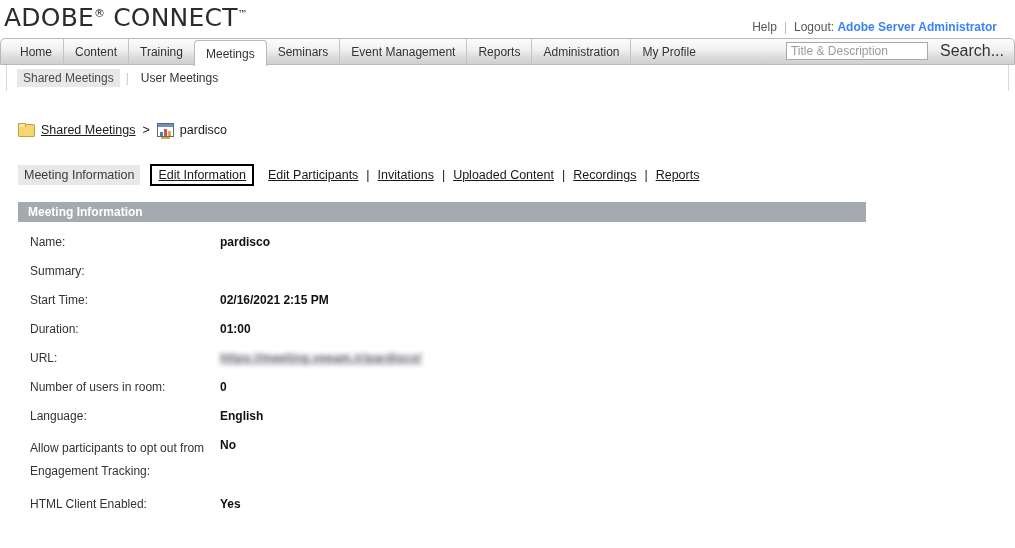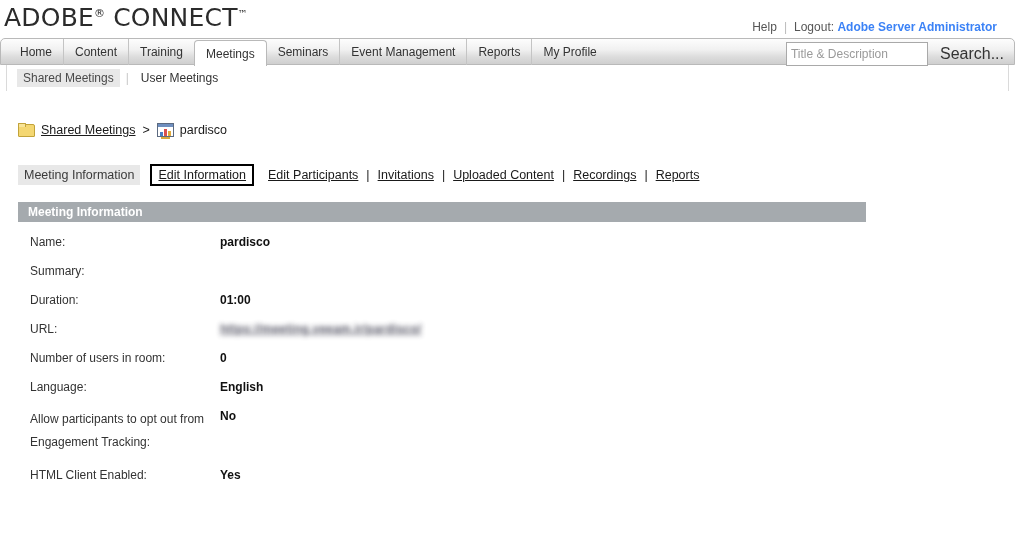--- a/index.html
+++ b/index.html
@@ -113,21 +113,21 @@
 
   .search-wrap {
     position: absolute;
     right: 10px;
     top: 3px;
     display: flex;
     align-items: center;
   }
   .search-input {
     width: 142px;
-    height: 24px;
+    height: 18px;
     border: 1px solid #a9a9a9;
     background: #fff;
     font-family: "Liberation Sans", sans-serif;
     font-size: 12px;
     color: #333;
     padding: 0 4px;
     box-sizing: border-box;
     outline: none;
   }
   .search-input::placeholder { color: #9a9a9a; }
@@ -354,20 +354,21 @@
 
 <div class="navbar">
   <div class="navtabs">
     <a href="#" class="navtab">Home</a>
     <a href="#" class="navtab">Content</a>
     <a href="#" class="navtab">Training</a>
     <a href="#" class="navtab active">Meetings</a>
     <a href="#" class="navtab">Seminars</a>
     <a href="#" class="navtab">Event Management</a>
     <a href="#" class="navtab">Reports</a>
+    <a href="#" class="navtab">Administration</a>
     <a href="#" class="navtab">My Profile</a>
   </div>
 
   <div class="search-wrap">
     <input class="search-input" type="text" placeholder="Title &amp; Description" style="">
     <a href="#" class="search-link">Search...</a>
   </div>
 </div>
 
 <div class="subnav">
@@ -417,20 +418,24 @@
     <tbody>
         <tr>
       <td class="label">Name:</td>
       <td class="value">pardisco</td>
     </tr>
     <tr>
       <td class="label">Summary:</td>
       <td class="value"></td>
     </tr>
     <tr>
+      <td class="label">Start Time:</td>
+      <td class="value">02/16/2021 2:15 PM</td>
+    </tr>
+    <tr>
       <td class="label">Duration:</td>
       <td class="value">01:00</td>
     </tr>
     <tr>
       <td class="label">URL:</td>
       <td class="value">
         <a href="#" class="url-blur">https://meeting.veeam.ir/pardisco/</a>
       </td>
     </tr>
     <tr>

